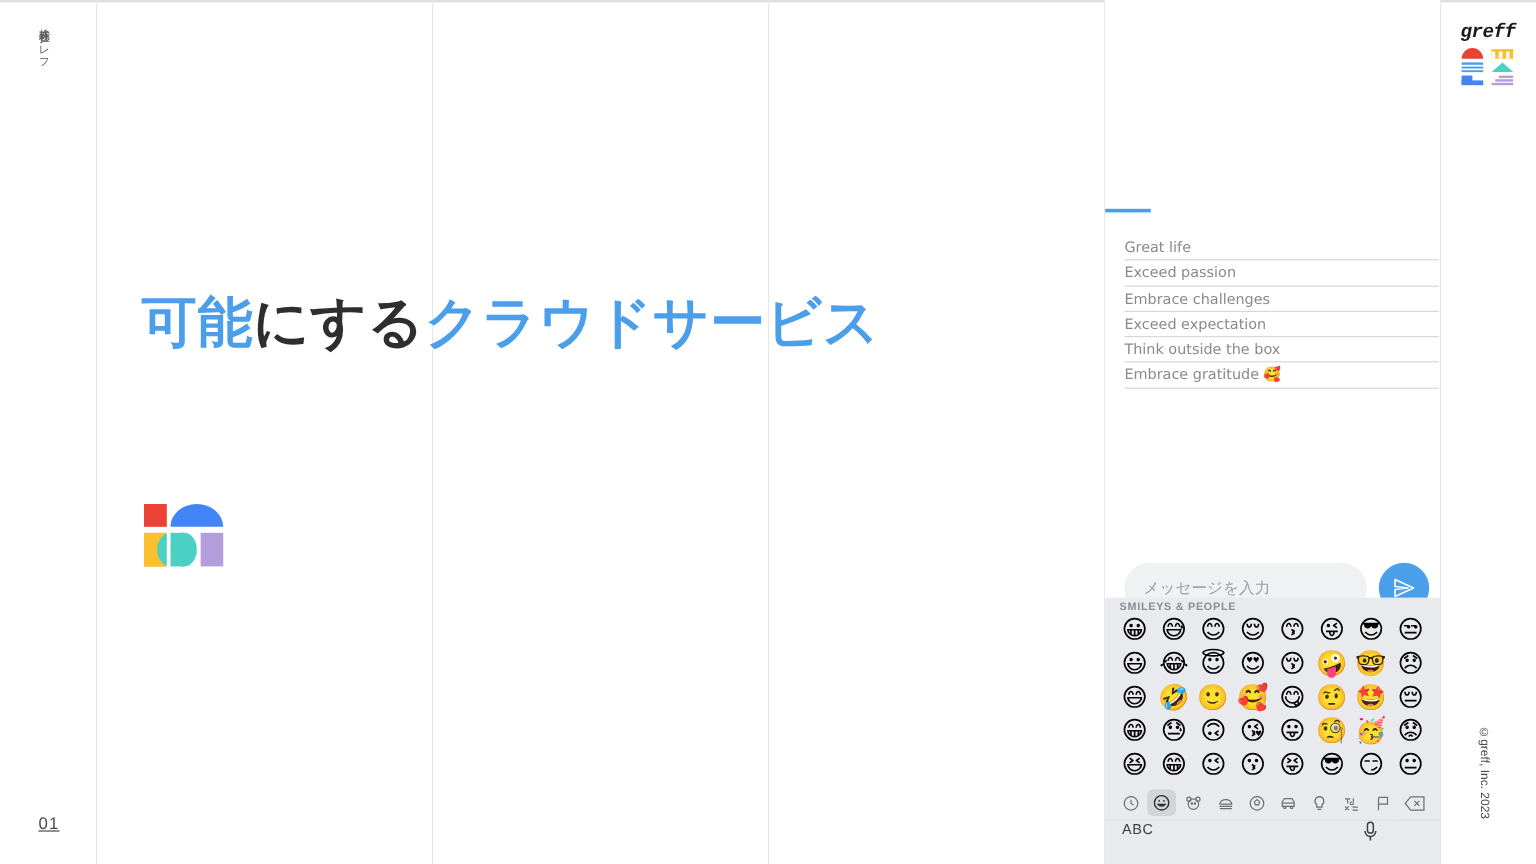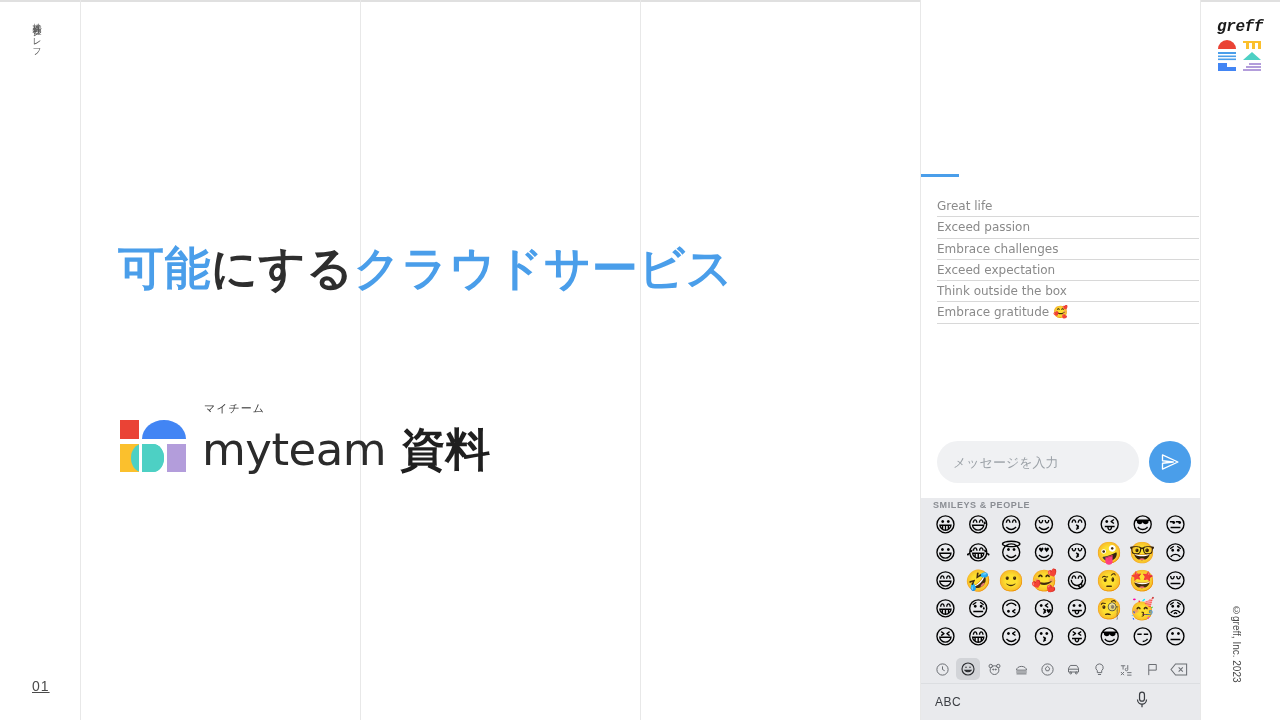--- a/index.html
+++ b/index.html
@@ -102,21 +102,21 @@
   .value-item {
     font-family: "DejaVu Sans", sans-serif;
     font-size: 12px; line-height: 1.69; color: #8a8a8a;
     border-bottom: 1px solid #d8d8d8;
     white-space: nowrap;
     padding-bottom: 0px;
   }
 
   
   .msg-row {
-    position: absolute; left: 0; top: 440px; width: 279px; height: 44px;
+    position: absolute; left: 0; top: 468px; width: 279px; height: 44px;
     display: flex; align-items: center; padding: 0 14px 0 16px;
   }
   .msg-input {
     flex: 1; height: 42px; border-radius: 21px;
     background: #f0f1f3; border: none; outline: none;
     padding: 0 16px; font-size: 13px; color: #9aa0a6;
     font-family: "DejaVu Sans", sans-serif;
   }
   .msg-input::placeholder { color: #9aa0a6; }
   .send-btn {
@@ -151,21 +151,21 @@
     padding: 0 8px;
   }
   .kb-cat {
     width: 24px; height: 22px; display: flex;
     align-items: center; justify-content: center;
     border-radius: 5px; cursor: pointer; color: #6b6e73;
   }
   .kb-cat.active { background: #d2d4d8; }
   .kb-bottom {
     position: absolute; left: 0; bottom: 0; width: 242px; height: 36px;
-    display: flex; align-items: center; justify-content: space-between;
+    display: flex; align-items: flex-start; justify-content: space-between;
     padding: 0 14px; background: #e9eaed;
   }
   .abc-key {
     font-size: 12px; color: #3a3d42; letter-spacing: 0.5px;
     font-family: "Liberation Sans", sans-serif; cursor: pointer;
   }
   .mic-key { cursor: pointer; color: #3a3d42; }
   .kb-divider {
     position: absolute; left: 0; bottom: 36px; width: 279px; height: 1px;
     background: #dcdee1;
@@ -226,24 +226,20 @@
       <path d="M2 54 L2 34 L21 26 L21 54 Z" fill="#fbc02d"></path>
       <path d="M24 21 a22 19 0 0 1 44 0 L68 21 L24 21 Z" fill="#4285f4"></path>
       <path d="M24 26 a11 14 0 0 0 0 28 L24 26 Z" fill="#4dd0c4"></path>
       <path d="M35 26 a11 14 0 0 0 0 28 a11 14 0 0 0 0 -28 Z" fill="#4dd0c4"></path>
       <ellipse cx="35" cy="40" rx="11" ry="14" fill="#4dd0c4"></ellipse>
       <rect x="24" y="26" width="11" height="28" fill="#4dd0c4"></rect>
       <rect x="49" y="26" width="19" height="28" fill="#b39ddb"></rect>
       <rect x="46" y="26" width="3" height="28" fill="#ffffff"></rect>
       <rect x="21" y="26" width="3" height="28" fill="#ffffff"></rect>
     </svg>
-    <div class="mt-textwrap">
-      <div class="mt-furigana">マイチーム</div>
-      <span class="mt-word">myteam</span><span class="mt-shiryo">資料</span>
-    </div>
   </div>
 
   <div class="chat-panel">
 
     <div class="accent-bar"></div>
 
     <div class="value-list">
       <div class="value-item">Great life</div>
       <div class="value-item">Exceed passion</div>
       <div class="value-item">Embrace challenges</div>

